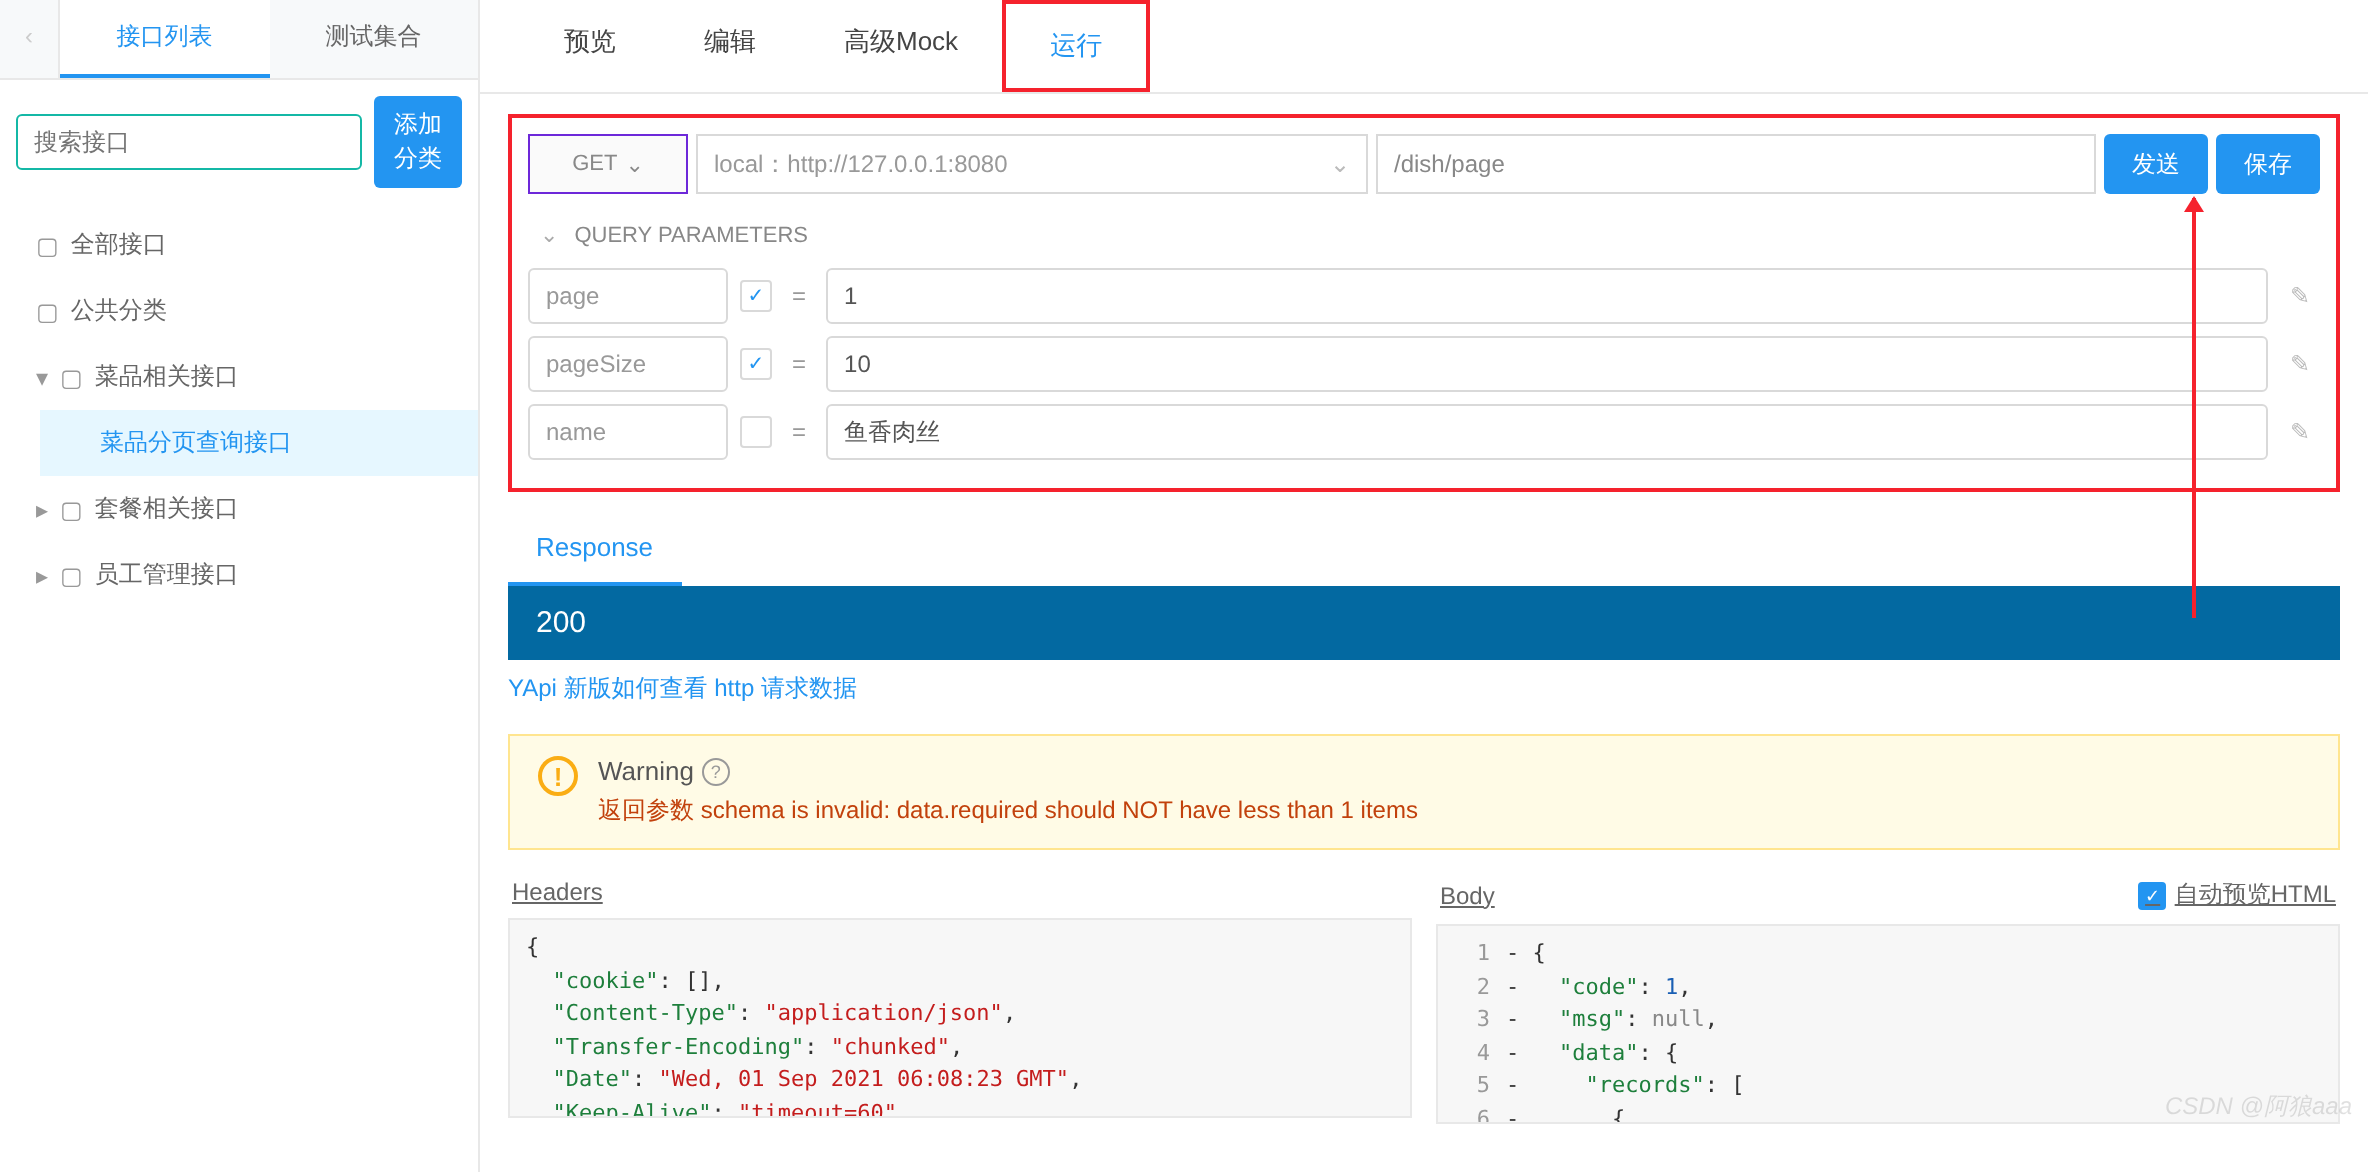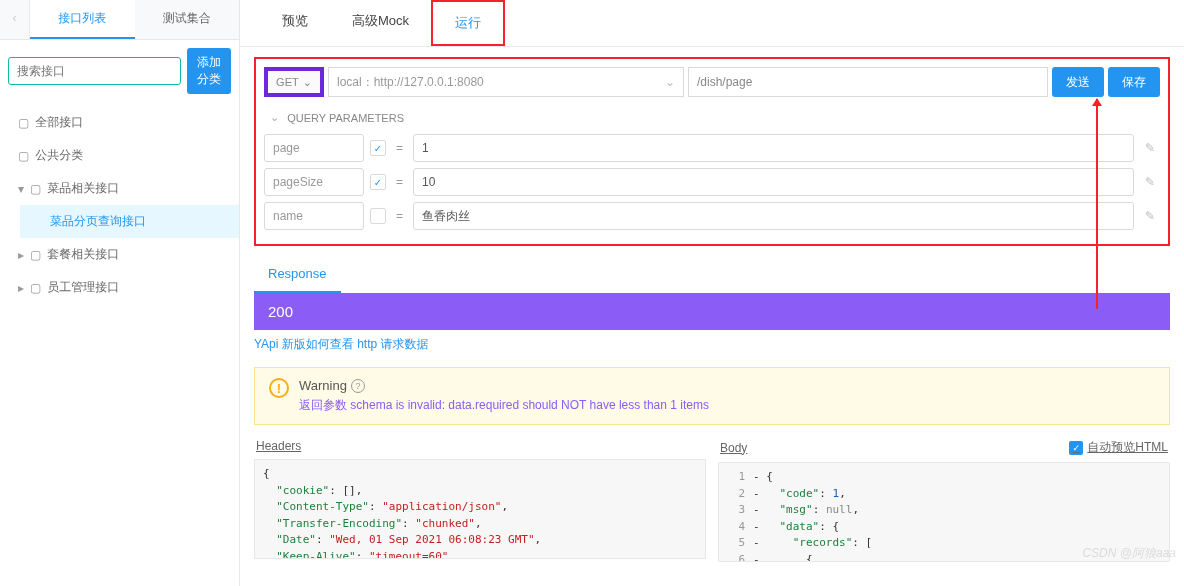--- a/index.html
+++ b/index.html
@@ -20,44 +20,44 @@
 .tree-item .folder-icon { margin-right:6px; color:#999; font-size:12px; }
 .tree-sub { padding-left:20px; }
 .tree-sub .tree-leaf { padding:8px 10px 8px 30px; color:#666; cursor:pointer; font-size:12px; }
 .tree-sub .tree-leaf.selected { background:#e6f7ff; color:#2395f1; }
 .main { flex:1; overflow:auto; padding:0 0 20px 0; position:relative; }
 .main-tabs { display:flex; padding:0 20px; border-bottom:1px solid #e8e8e8; }
 .main-tab { padding:12px 22px; color:#444; cursor:pointer; font-size:13px; }
 .main-tab.active { color:#2395f1; border:2px solid #f5222d; }
 .request-block { margin:10px 14px; border:2px solid #f5222d; padding:8px; position:relative; }
 .req-row { display:flex; gap:4px; align-items:center; }
-.method-sel { width:60px; height:30px; border:4px solid #6d28d9; background:#fafafa; display:flex; align-items:center; justify-content:center; color:#888; font-size:11px; gap:4px; }
+.method-sel { width:80px; height:30px; border:1px solid #6d28d9; background:#fafafa; display:flex; align-items:center; justify-content:center; color:#888; font-size:11px; gap:4px; }
 .url-input { flex:1; height:30px; border:1px solid #d9d9d9; display:flex; align-items:center; padding:0 8px; color:#999; font-size:12px; position:relative; }
 .url-input .chev { position:absolute; right:8px; color:#bbb; }
 .path-input { width:360px; height:30px; border:1px solid #d9d9d9; padding:0 8px; color:#888; font-size:12px; }
 .btn-sm { height:30px; padding:0 14px; background:#2395f1; color:#fff; border:none; border-radius:3px; font-size:12px; cursor:pointer; }
 .qp-head { padding:14px 6px 10px; color:#888; font-size:11px; display:flex; align-items:center; gap:8px; }
 .qp-head::before { content:"⌄"; color:#aaa; }
 .param-row { display:flex; gap:6px; align-items:center; margin-bottom:6px; }
 .param-name { width:100px; height:28px; border:1px solid #d9d9d9; padding:0 8px; color:#999; font-size:12px; border-radius:3px; }
 .chk { width:16px; height:16px; border:1px solid #d9d9d9; display:flex; align-items:center; justify-content:center; color:#2395f1; font-size:10px; border-radius:2px; }
 .eq { color:#999; padding:0 4px; }
 .param-val { flex:1; height:28px; border:1px solid #d9d9d9; padding:0 8px; color:#555; font-size:12px; border-radius:3px; }
 .edit-ic { width:20px; text-align:center; color:#bbb; cursor:pointer; }
 .arrow-ann { position:absolute; right:70px; top:40px; height:210px; width:2px; background:#f5222d; }
 .arrow-ann::before { content:""; position:absolute; top:-6px; left:-4px; border:5px solid transparent; border-bottom:8px solid #f5222d; }
 .response-sec { margin:10px 14px; }
 .resp-tab { padding:10px 14px; color:#2395f1; font-size:13px; border-bottom:2px solid #2395f1; display:inline-block; }
-.status-bar { background:#8b5cf6; color:#fff; padding:10px 14px; font-size:15px; font-weight:500; }
+.status-bar { background:#0369a1; color:#fff; padding:10px 14px; font-size:15px; font-weight:500; }
 .help-link { color:#2395f1; font-size:12px; padding:6px 0; cursor:pointer; }
 .warn-box { background:#fffbe6; border:1px solid #ffe58f; padding:10px 14px; margin:8px 0; display:flex; gap:10px; }
 .warn-ic { width:20px; height:20px; border:2px solid #faad14; border-radius:50%; color:#faad14; display:flex; align-items:center; justify-content:center; font-weight:bold; font-size:13px; }
 .warn-title { font-size:13px; color:#555; display:flex; align-items:flex-end; gap:4px; }
 .qmark { width:14px; height:14px; border:1px solid #999; border-radius:50%; font-size:9px; display:inline-flex; align-items:center; justify-content:center; color:#999; }
-.warn-msg { color:#8b5cf6; font-size:12px; margin-top:4px; }
+.warn-msg { color:#c2410c; font-size:12px; margin-top:4px; }
 .panels { display:flex; gap:12px; margin-top:8px; }
 .panel { flex:1; }
 .panel-head { display:flex; justify-content:space-between; padding:6px 2px; color:#666; font-size:12px; align-items:center;text-decoration:underline; }
 .auto-html { display:flex; align-items:center; gap:4px; color:#666; }
 .auto-html .chk2 { width:14px; height:14px; background:#2395f1; color:#fff; display:flex; align-items:center; justify-content:center; font-size:9px; border-radius:2px; }
 .code { background:#f7f7f7; border:1px solid #e8e8e8; padding:6px 8px; font-family:Consolas,monospace; font-size:11px; line-height:1.5; white-space:pre; overflow:hidden; height:100px; }
 .ln { color:#999; display:inline-block; width:18px; text-align:right; margin-right:8px; }
 .k { color:#1e7f3c; } .s { color:#c41d1d; } .n { color:#1a5fb4; } .nil { color:#888; }
 .watermark { position:absolute; right:8px; bottom:24px; color:rgba(0,0,0,0.12); font-size:12px;font-style:italic; }
 </style>
@@ -98,20 +98,21 @@
       <div class="tree-item has-child">
           <span class="folder-icon">▢</span>
           <span>员工管理接口</span>
         </div>
     </div>
   </div>
 
   <div class="main">
     <div class="main-tabs">
       <div class="main-tab">预览</div>
+      <div class="main-tab">编辑</div>
       <div class="main-tab">高级Mock</div>
       <div class="main-tab active">运行</div>
     </div>
 
     <div class="request-block">
       <div class="req-row">
         <div class="method-sel">
             <span>GET</span>
             <span>⌄</span>
           </div>

